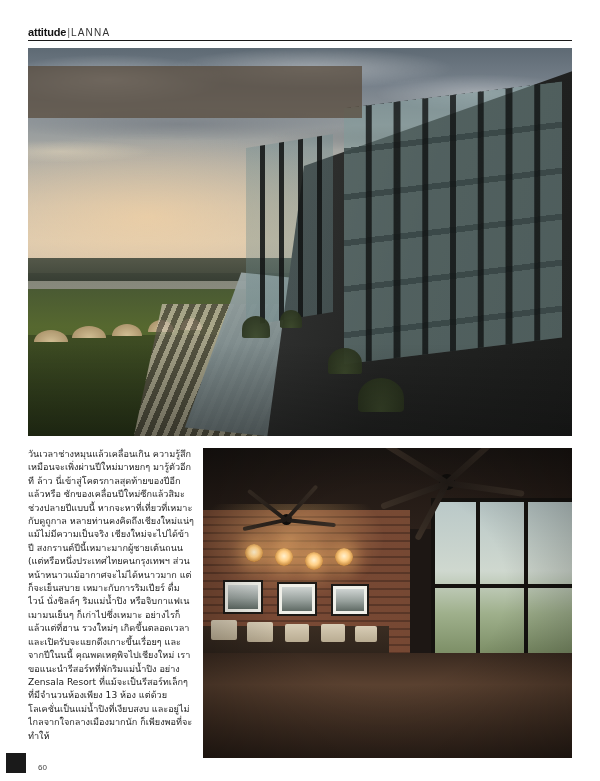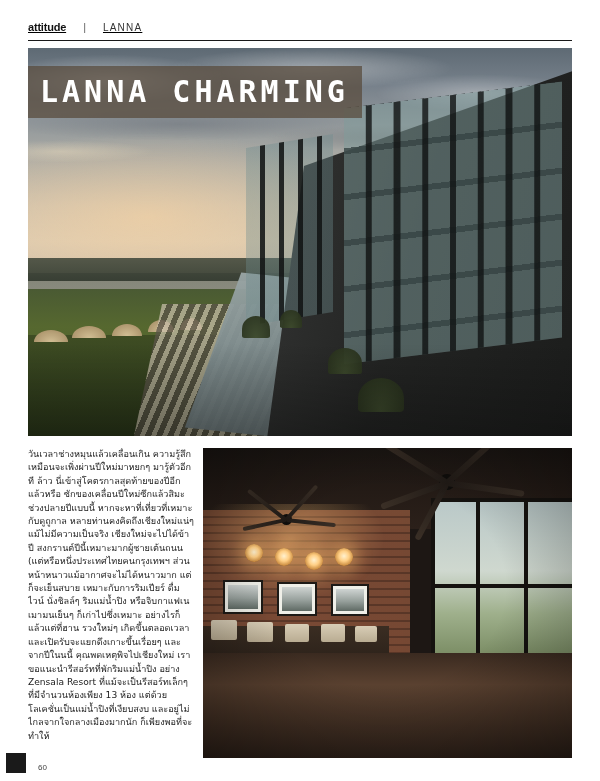--- a/index.html
+++ b/index.html
@@ -24,23 +24,22 @@
   }
 
   
   .runhead {
     position: absolute;
     left: 28px;
     top: 22px;
     width: 544px;
     height: 20px;
     display: flex;
-    align-items: flex-start;
-    gap: 16px;
-    text-decoration: underline;
+    align-items: center;
+    gap: 0;
   }
   .runhead-brand {
     font-size: 11px;
     font-weight: bold;
     color: #111111;
     letter-spacing: -0.2px;
     line-height: 11px;
   }
   .runhead-sep {
     font-size: 11px;
@@ -443,21 +442,20 @@
 
     <div class="hero-plant" style="left:214px; top:268px; width:28px; height:22px;"></div>
     <div class="hero-plant" style="left:252px; top:262px; width:22px; height:18px;"></div>
     <div class="hero-plant" style="left:300px; top:300px; width:34px; height:26px;"></div>
     <div class="hero-plant" style="left:330px; top:330px; width:46px; height:34px;"></div>
 
     <div class="hero-shadow"></div>
   </div>
 
   <div class="title-plate"></div>
-  <div class="title-text">LANNA CHARMING</div>
 
   <div class="body-col">วันเวลาช่างหมุนแล้วเคลื่อนเกิน ความรู้สึกเหมือนจะเพิ่งผ่านปีใหม่มาหยกๆ มารู้ตัวอีกที ล้าว นี่เข้าสู่โคตรกาลสุดท้ายของปีอีกแล้วหรือ ซักของเคลื่อนปีใหม่ซึกแล้วสิมะช่วงปลายปีแบบนี้ หากจะหาที่เที่ยวที่เหมาะกับดูถูกาล หลายท่านคงคิดถึงเชียงใหม่แน่ๆ แม้ไม่มีความเป็นจริง เชียงใหม่จะไปได้ข้าปี สงกรานต์ปีนี้เหมาะมากผู้ชายเต้นถนน (แต่หรือหนึ่งประเทศไทยคนกรุงเทพฯ ส่วนหน้าหนาวแม้อากาศจะไม่ได้หนาวมาก แต่ก็จะเย็นสบาย เหมาะกับการริมเปียร์ ดื่มไวน์ นั่งชิลล์ๆ ริมแม่น้ำปิง หรือจิบกาแฟเนเมามนเย็นๆ ก็เก่าไปซึ่งเหมาะ อย่างไรก็แล้วแต่ที่ฮาน รวงใหม่ๆ เกิดขึ้นตลอดเวลาและเปิดรับจะแยกดึงเกาะขึ้นเรื่อยๆ และจากปีในนนี้ คุณพดเหตุพิจไปเชียงใหม่ เราขอแนะนำรีสอร์ทที่พักริมแม่น้ำปิง อย่าง Zensala Resort ที่แม้จะเป็นรีสอร์ทเล็กๆ ที่มีจำนวนห้องเพียง 13 ห้อง แต่ด้วยโลเคชั่นเป็นแม่น้ำปิงที่เงียบสงบ และอยู่ไม่ไกลจากใจกลางเมืองมากนัก ก็เพียงพอที่จะทำให้</div>
 
   <div class="photo2">
     <div class="p2-ceiling"></div>
     <div class="p2-wall"></div>
     <div class="p2-glow"></div>
 
     <div class="p2-window"></div>
     <div class="p2-frame-h" style="top:16%;"></div>

